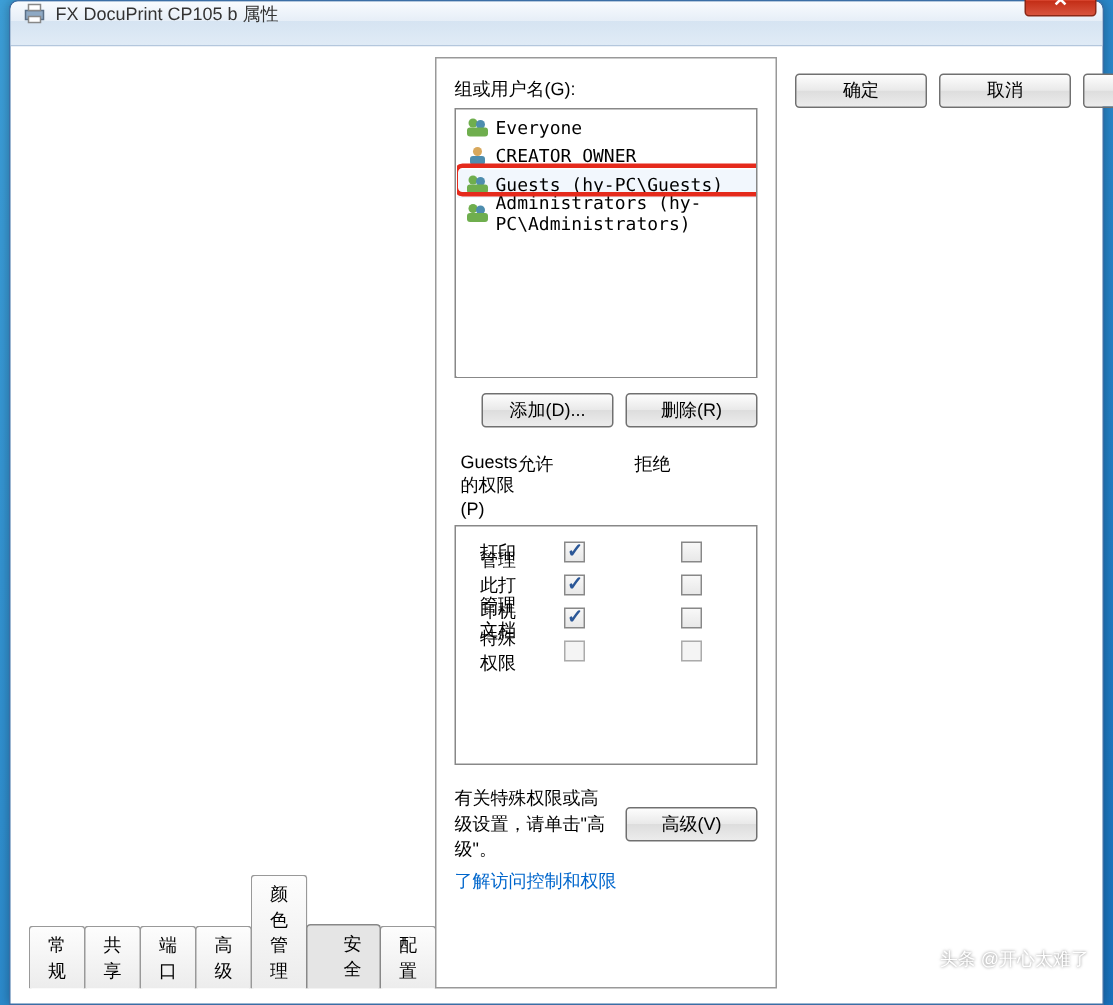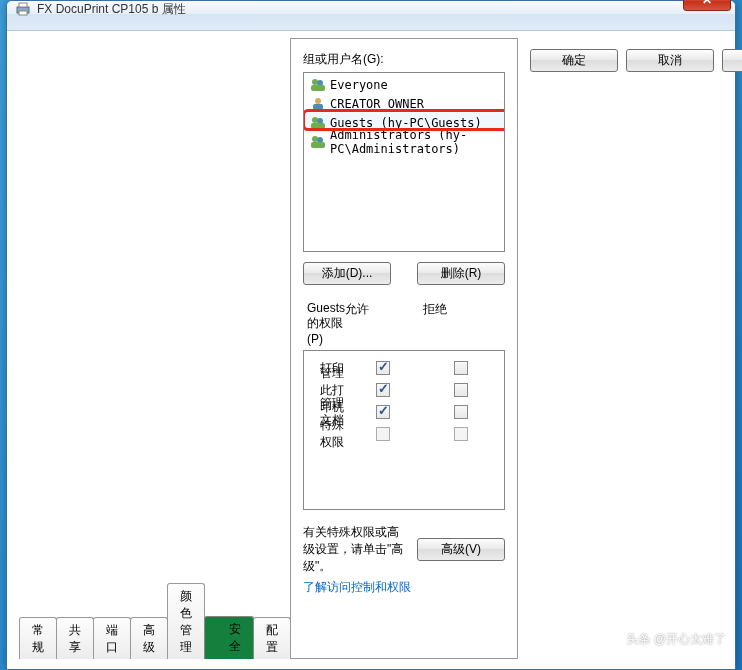--- a/index.html
+++ b/index.html
@@ -5,30 +5,30 @@
 * { box-sizing: border-box; margin: 0; padding: 0; font-family: "Microsoft YaHei", "Segoe UI", Tahoma, sans-serif; font-size: 12px; }
 body { background: linear-gradient(135deg, #3d9fd8 0%, #1973be 100%); width: 742px; height: 670px; position: relative; overflow: hidden; }
 .window { position: absolute; left: 6px; top: 0; width: 730px; height: 670px; background: #fff; border: 1px solid #3b6ea5; border-radius: 6px 6px 0 0; box-shadow: 0 0 8px rgba(0,0,0,0.3); }
 .titlebar { height: 30px; background: linear-gradient(180deg, #f8fbfe 0%, #e6eef7 45%, #d6e4f2 46%, #e0ebf6 100%); border-radius: 5px 5px 0 0; display: flex; align-items: flex-start; padding: 0 4px 0 8px; border-bottom: 1px solid #b4c7dd; }
 .title-icon { width: 16px; height: 16px; margin-right: 6px; }
 .title-text { flex: 1; color: #333; }
 .close-btn { width: 48px; height: 20px; background: linear-gradient(180deg, #f08779 0%, #d43e27 49%, #c42f18 50%, #d8533d 100%); border: 1px solid #8a2817; border-radius: 0 0 3px 3px; color: #fff; text-align: center; line-height: 16px; cursor: default; margin-top: -10px; font-weight: bold; }
 .client { padding: 8px 10px 10px 10px; height: calc(100% - 30px); display: flex; }
 .tabs { display: flex; align-items: flex-end; gap: 0; margin-left: 2px; }
 .tab { padding: 4px 12px 3px 12px; border: 1px solid #999; border-bottom: none; background: linear-gradient(180deg, #fdfdfd 0%, #ececec 100%); border-radius: 3px 3px 0 0; margin-right: -1px; cursor: default; position: relative; }
-.tab.active { background: #15803d; padding-bottom: 4px; z-index: 2; border-color: #888; padding-left: 24px; }
+.tab.active { background: #e5e5e5; padding-bottom: 4px; z-index: 2; border-color: #888; padding-left: 24px; }
 .tab-panel { flex: 1; border: 1px solid #999; background: #fff; margin-top: -1px; padding: 12px 12px 8px 12px; display: flex; flex-direction: column; position: relative; z-index: 1; }
 .label { margin-bottom: 4px; }
 .users-list { border: 1px solid #888; height: 180px; background: #fff; padding: 2px 0; overflow: auto; }
 .user-row { display: flex; align-items: center; padding: 1px 6px; height: 19px; gap: 4px; background: #fff; }
 .user-row.sel { background: #f2f7fd; }
 .picon { width: 16px; height: 16px; flex-shrink: 0; }
 .user-text { font-family: "SimSun", monospace; color: #000; }
 .red-box { position: absolute; border: 3px solid #e52a1c; border-radius: 6px; pointer-events: none; }
-.btn-row { display: flex; justify-content: space-between; gap: 8px; margin-top: 10px; }
+.btn-row { display: flex; justify-content: flex-end; gap: 8px; margin-top: 10px; }
 .btn { min-width: 88px; height: 23px; border: 1px solid #707070; border-radius: 3px; background: linear-gradient(180deg, #fdfdfd 0%, #e9e9e9 49%, #dddddd 50%, #ececec 100%); cursor: default; padding: 0 10px; }
 .perm-header { display: flex; margin-top: 16px; padding: 0 4px; }
 .perm-header .col1 { flex: 1; }
 .perm-header .col { width: 78px; text-align: left; }
 .perm-list { border: 1px solid #888; background: #fff; margin-top: 4px; height: 160px; padding: 6px 4px; position: relative; }
 .perm-row { display: flex; align-items: center; height: 22px; }
 .perm-row .pname { flex: 1; padding-left: 12px; }
 .perm-row .pcol { width: 78px; text-align: center; }
 .cb { width: 14px; height: 14px; border: 1px solid #888; background: linear-gradient(180deg, #f8f8f8, #e8e8e8); display: inline-block; vertical-align: middle; position: relative; }
 .cb.checked::after { content: "✓"; position: absolute; left: 1px; top: -3px; font-size: 13px; color: #2b5797; font-weight: bold; }

